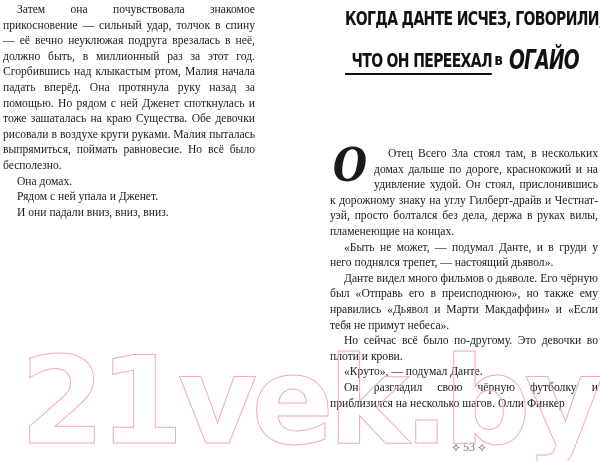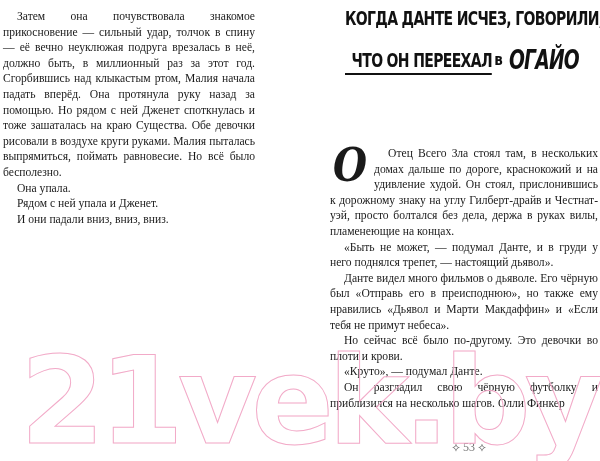--- a/index.html
+++ b/index.html
@@ -8,21 +8,21 @@
       background: #ffffff; color: #1a1a1a;
       font-family: "Liberation Serif", "DejaVu Serif", serif;
     }
     .page { position: absolute; top: 0; }
     .page-left { left: 0; width: 292px; }
     .para {
       font-size: 11.6px; line-height: 15.6px; margin: 0;
       text-align: justify; text-align-last: left;
     }
     .indent { text-indent: 14px; }
-    .left-text { position: absolute; top: 9px; left: 3px; width: 252px; }
+    .left-text { position: absolute; top: 2px; left: 3px; width: 252px; }
     .heading {
       position: absolute; top: 6px; left: 345px; width: 250px;
       font-family: "DejaVu Sans", sans-serif; font-weight: bold;
       font-stretch: condensed; color: #111;
     }
     .heading-line1 {
       font-size: 19px; letter-spacing: -0.8px; line-height: 24px;
       transform: scaleX(0.82); transform-origin: left; white-space: nowrap;
       display: block;
     }
@@ -58,21 +58,21 @@
       white-space: nowrap;
       text-align: center;
     }
   </style>
 </head>
 <body>
 
 <div class="page page-left">
   <div class="left-text">
     <p class="para indent">Затем она почувствовала знакомое прикосновение — сильный удар, толчок в спину — её вечно неуклюжая подруга врезалась в неё, должно быть, в миллионный раз за этот год. Сгорбившись над клыкастым ртом, Малия начала падать вперёд. Она протянула руку назад за помощью. Но рядом с ней Дженет споткнулась и тоже зашаталась на краю Существа. Обе девочки рисовали в воздухе круги руками. Малия пыталась выпрямиться, поймать равновесие. Но всё было бесполезно.</p>
-    <p class="para indent">Она упала.</p>
+    <p class="para indent">Она домах.</p>
     <p class="para indent">Рядом с ней упала и Дженет.</p>
     <p class="para indent">И они падали вниз, вниз, вниз.</p>
   </div>
 </div>
 
 <div class="heading">
   <span class="heading-line1">КОГДА ДАНТЕ ИСЧЕЗ, ГОВОРИЛИ,</span>
   <div class="heading-line2">
     <span class="heading-line2-text">ЧТО ОН ПЕРЕЕХАЛ</span>
     <span class="heading-v">в</span>

